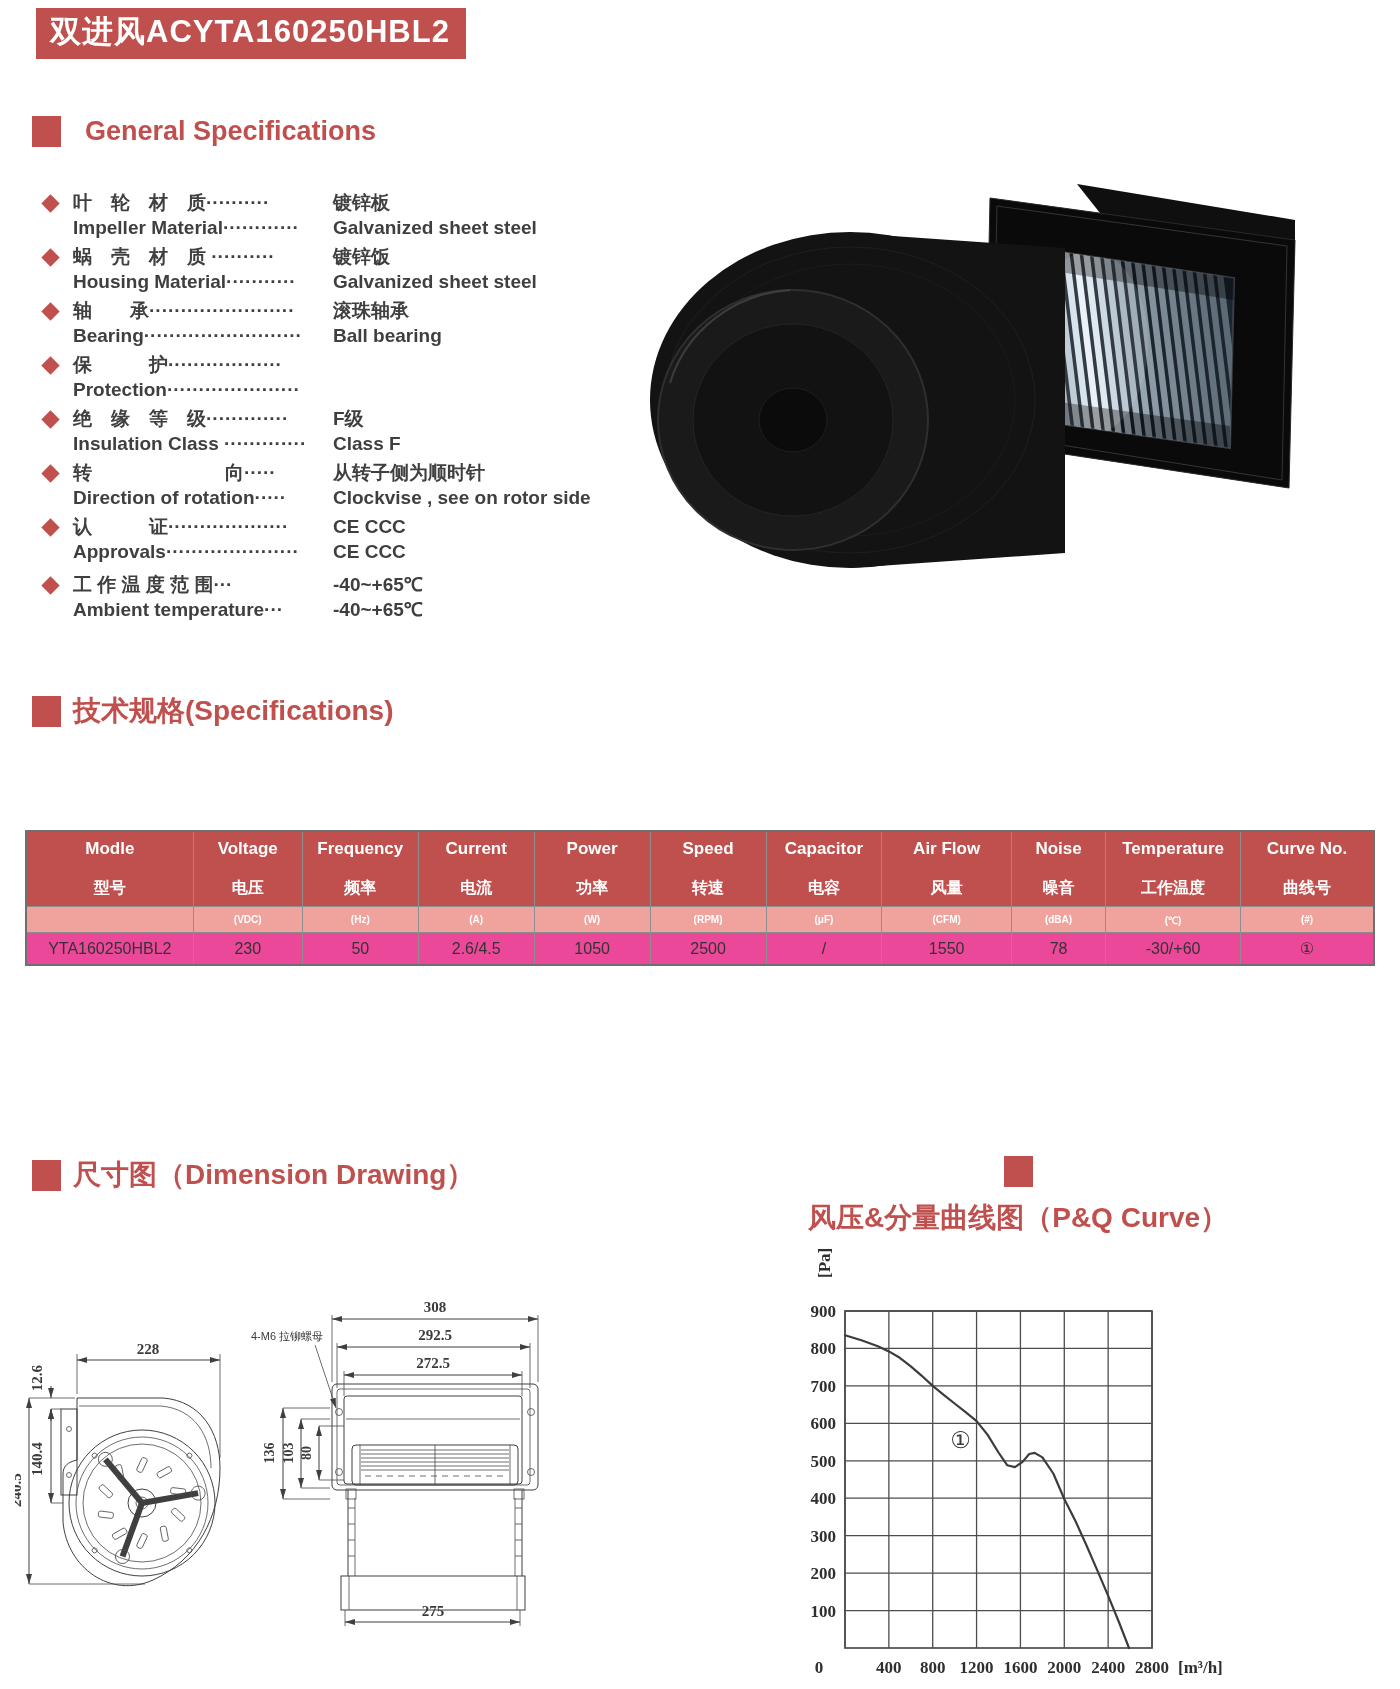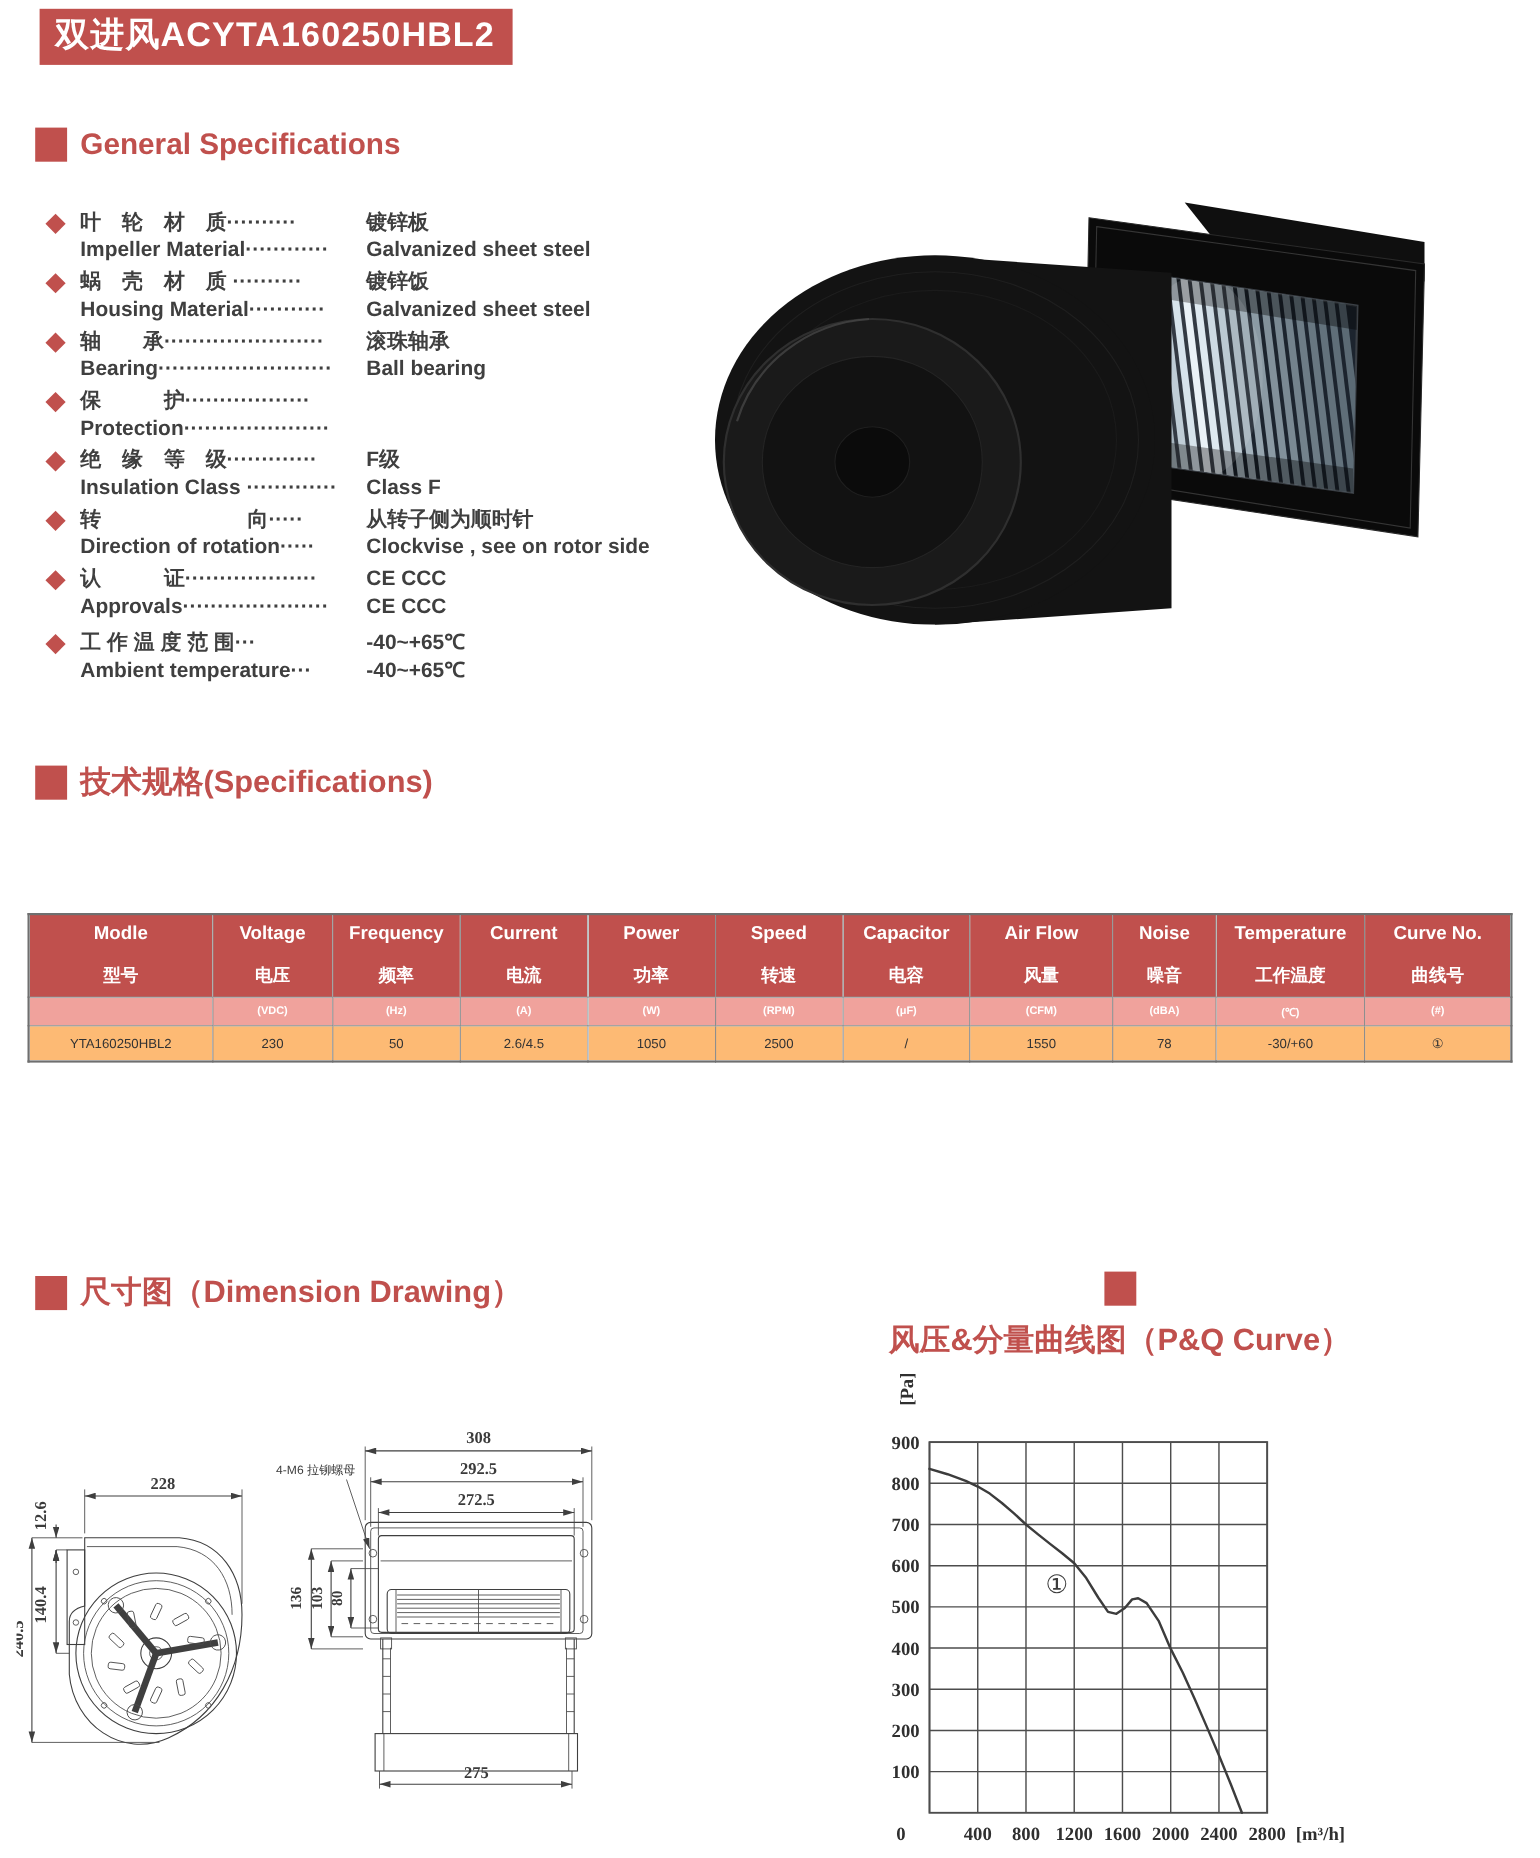--- a/index.html
+++ b/index.html
@@ -20,21 +20,21 @@
   .spec-line{font-size:19px;font-weight:bold;color:#3f3f3f;line-height:25px;white-space:nowrap;}
   .spec-values{margin-left:6px;}
   
   .spec-table{position:absolute;left:25px;top:830px;border-collapse:collapse;width:1350px;
               table-layout:fixed;border:2px solid #6f6f6f;}
   .spec-table th,.spec-table td{border:1px solid #8e8e8e;text-align:center;padding:0;overflow:hidden;}
   .spec-table thead th{background:#c0504d;color:#ffffff;padding:5px 0 7px;}
   .th-en{font-size:17px;font-weight:bold;line-height:23px;}
   .th-zh{font-size:16px;font-weight:bold;line-height:23px;margin-top:16px;}
   .units-row td{background:#f0a29c;color:#ffffff;font-size:10px;font-weight:bold;height:25px;}
-  .data-row td{color:#333333;font-size:12px;height:31px;background:#fdba74;}
+  .data-row td{color:#333333;font-size:16px;height:31px;background:#ec4899;}
   .note-row td{background:#f0a29c;color:#ffffff;font-size:12px;height:22px;}
   
   .dim-svg{position:absolute;left:15px;top:1212px;}
   .pq-svg{position:absolute;left:750px;top:1212px;}
   .photo-svg{position:absolute;left:645px;top:148px;}
   
   .dline{stroke:#3f3f3f;stroke-width:1;fill:none;}
   .dthin{stroke:#4a4a4a;stroke-width:0.8;fill:none;}
   .dimtxt{font-family:"Liberation Serif",serif;font-weight:bold;font-size:15px;fill:#3b3b3b;}
   .dimtxt-s{font-family:"Liberation Serif",serif;font-weight:bold;font-size:14px;fill:#3b3b3b;}
@@ -47,21 +47,21 @@
 </style>
 </head>
 <body>
 
 <div class="canvas">
 
   <div class="title-bar">双进风ACYTA160250HBL2</div>
 
   <div class="sec-head" style="left:32px;top:116px;">
     <div class="sec-square"></div>
-    <div class="sec-title" style="font-size:27px;">General Specifications</div>
+    <div class="sec-title" style="font-size:27px;margin-left:12px;">General Specifications</div>
   </div>
 
   <div class="spec-list">
     <div class="spec-item">
       <div class="diamond"></div>
       <div class="spec-labels">
           <div class="spec-line">叶　轮　材　质··········</div>
           <div class="spec-line">Impeller Material············</div>
         </div>
       <div class="spec-values">

